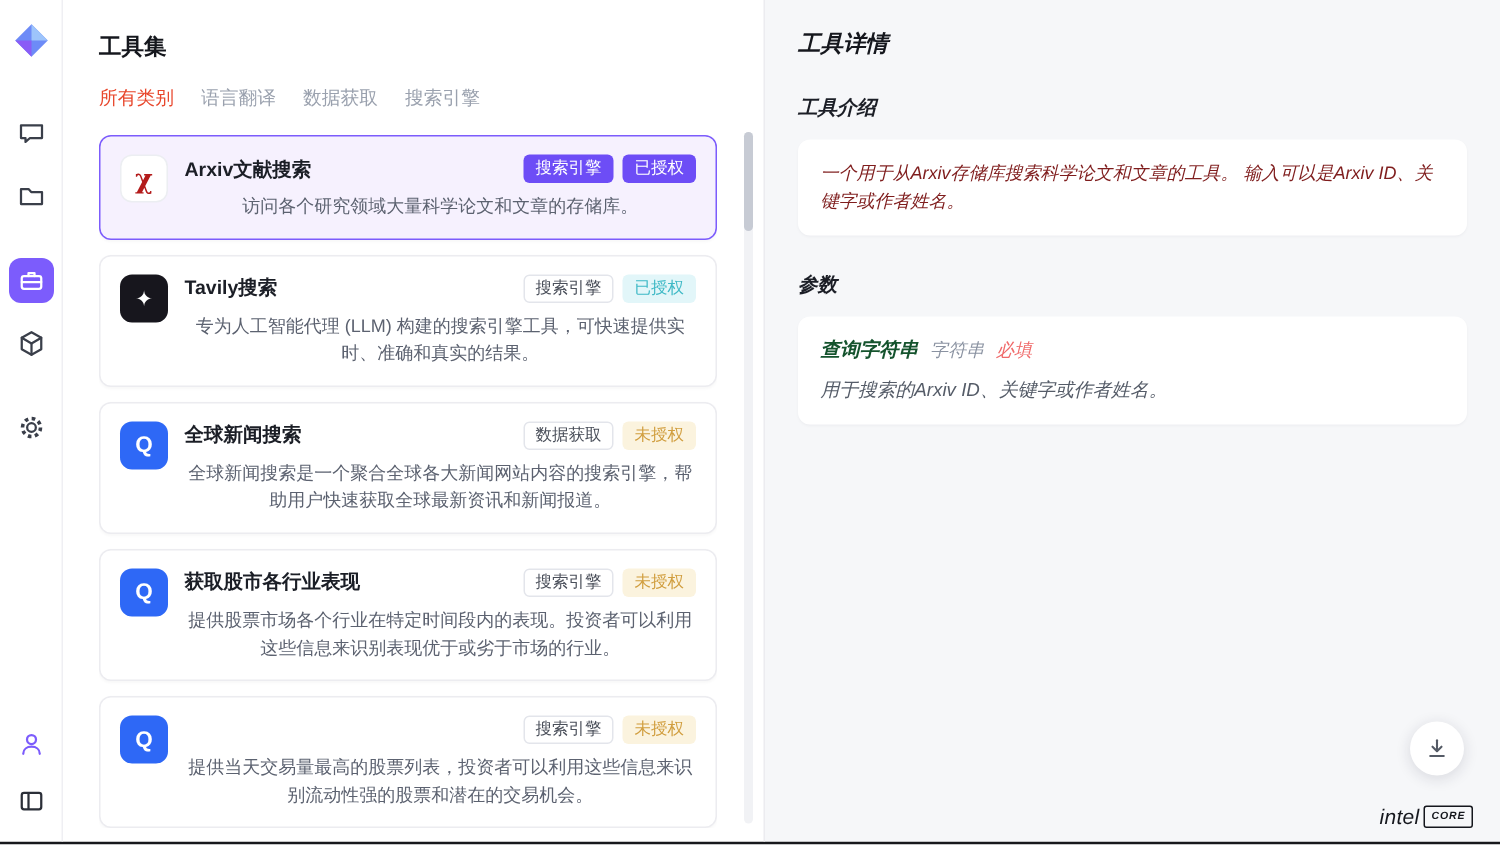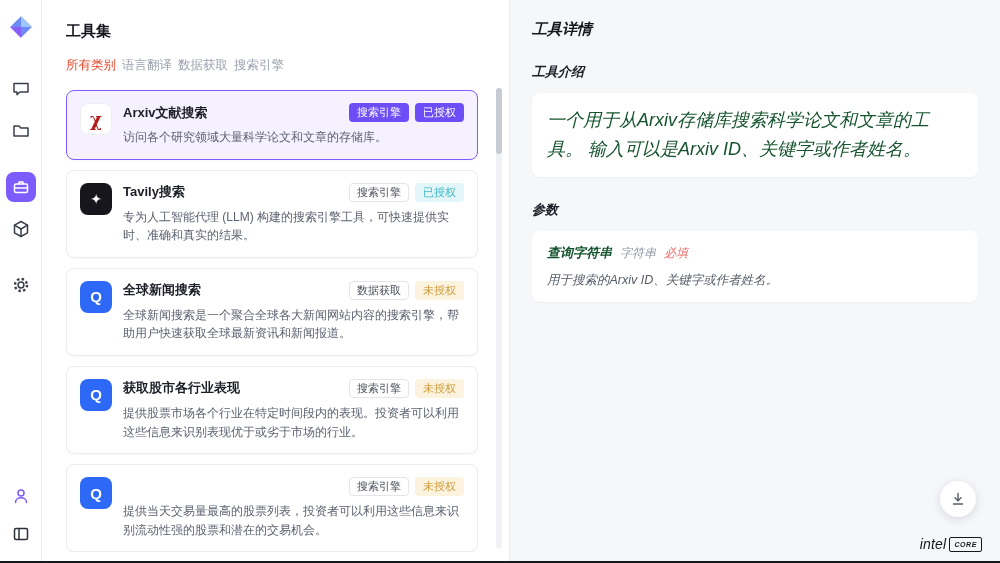--- a/index.html
+++ b/index.html
@@ -17,39 +17,39 @@
   .rail-btn.gap { margin-top:14px; }
   .rail-btn.active { background:#7C5CFC; color:#fff; }
   .rail-spacer { flex:1; }
   .rail-btn.user { color:#7C5CFC; margin-bottom:8px; }
   .rail-btn.panel { color:#2b2f38; margin-bottom:0; }
 
   
   .list-panel { width:468px; background:#fff; border-right:1px solid #ececf0;
     padding:22px 0 0 24px; position:relative; }
   .list-title { font-size:15px; font-weight:bold; color:#15171d; margin-bottom:16px; }
-  .tabs { display:flex; gap:6px; margin-bottom:16px; }
+  .tabs { display:flex; gap:18px; margin-bottom:16px; }
   .tab { background:none; border:none; font-size:12.5px; color:#9aa1ae; cursor:pointer;
     font-family:"Liberation Sans", sans-serif; padding:0; }
   .tab.active { color:#E8472C; }
   .cards { width:412px; display:flex; flex-direction:column; gap:10px; height:462px; overflow:hidden; }
 
   .tool-card { display:flex; gap:11px; background:#fff; border:1px solid #ececf0;
     border-radius:8px; padding:12px 13px; cursor:pointer; box-shadow:0 1px 2px rgba(20,20,40,.03); flex-shrink:0; }
   .tool-card.selected { border:1.5px solid #7C5CFC; background:#F6F1FE; }
   .tool-icon { width:32px; height:32px; border-radius:8px; flex-shrink:0;
     display:flex; align-items:center; justify-content:center; font-size:16px; }
   .icon-arxiv { background:#fff; border:1px solid #eceef2; }
   .icon-arxiv::before { content:"\03C7"; color:#B31B1B; font-family:"DejaVu Serif", serif; font-weight:bold; font-size:18px; }
   .icon-tavily { background:#17161d; }
   .icon-tavily::before { content:"\2726"; color:#fff; font-size:14px; }
   .icon-juhe { background:#2E68F6; }
   .icon-juhe::before { content:"Q"; color:#fff; font-weight:bold; font-size:15px; }
 
-  .tool-body { flex:1; min-width:0; }
+  .tool-body { flex:1; min-width:0;text-align:center; }
   .tool-top { display:flex; align-items:center; gap:6px; }
   .tool-title { font-size:13px; font-weight:bold; color:#1b1e26; }
   .badges { margin-left:auto; display:flex; gap:6px; }
   .badge { font-size:11px; line-height:1; padding:4px 8px; border-radius:4px; white-space:nowrap; }
   .cat-solid { background:#6D4DF6; color:#fff; }
   .cat-outline { background:#fff; border:1px solid #e3e5eb; color:#4a4f5a; padding:3px 7px; }
   .auth-purple { background:#6D4DF6; color:#fff; }
   .auth-cyan { background:#E2F6F9; color:#3FB9C6; }
   .auth-amber { background:#FBF3DE; color:#D19E3F; }
   .tool-desc { font-size:12px; color:#5c6270; line-height:1.55; margin-top:6px; }
@@ -57,21 +57,21 @@
   .scrollbar { position:absolute; right:7px; top:88px; bottom:12px; width:6px;
     background:#f1f2f5; border-radius:3px; cursor:pointer; }
   .scroll-thumb { width:6px; height:66px; background:#c7cbd4; border-radius:3px; }
 
   
   .detail-panel { flex:1; background:#F6F7F9; padding:20px 22px 0; position:relative;font-style:italic; }
   .detail-title { font-size:15px; font-weight:bold; color:#15171d; }
   .section-h { font-size:13px; font-weight:bold; color:#1b1e26; margin-top:24px; }
   .detail-card { background:#fff; border-radius:8px; padding:13px 15px; margin-top:12px;
     box-shadow:0 1px 2px rgba(20,20,40,.04); }
-  .intro-text { font-size:18px; color:#14532d; line-height:1.6; }
+  .intro-text { font-size:12px; color:#7f1d1d; line-height:1.6; }
   .param-head { display:flex; align-items:baseline; gap:8px; }
   .param-name { font-size:13px; font-weight:bold; color:#14532d; }
   .param-type { font-size:12px; color:#8A92A1; }
   .param-required { font-size:12px; color:#F06A6A; }
   .param-desc { font-size:12.5px; color:#555c68; margin-top:9px; line-height:1.5; }
 
   .fab { position:absolute; right:24px; bottom:44px; width:36px; height:36px; border-radius:50%;
     background:#fff; border:none; box-shadow:0 2px 10px rgba(30,30,60,.14);
     display:flex; align-items:center; justify-content:center; cursor:pointer; }
   .brand { position:absolute; right:18px; bottom:9px; display:flex; align-items:center; gap:3px; }

